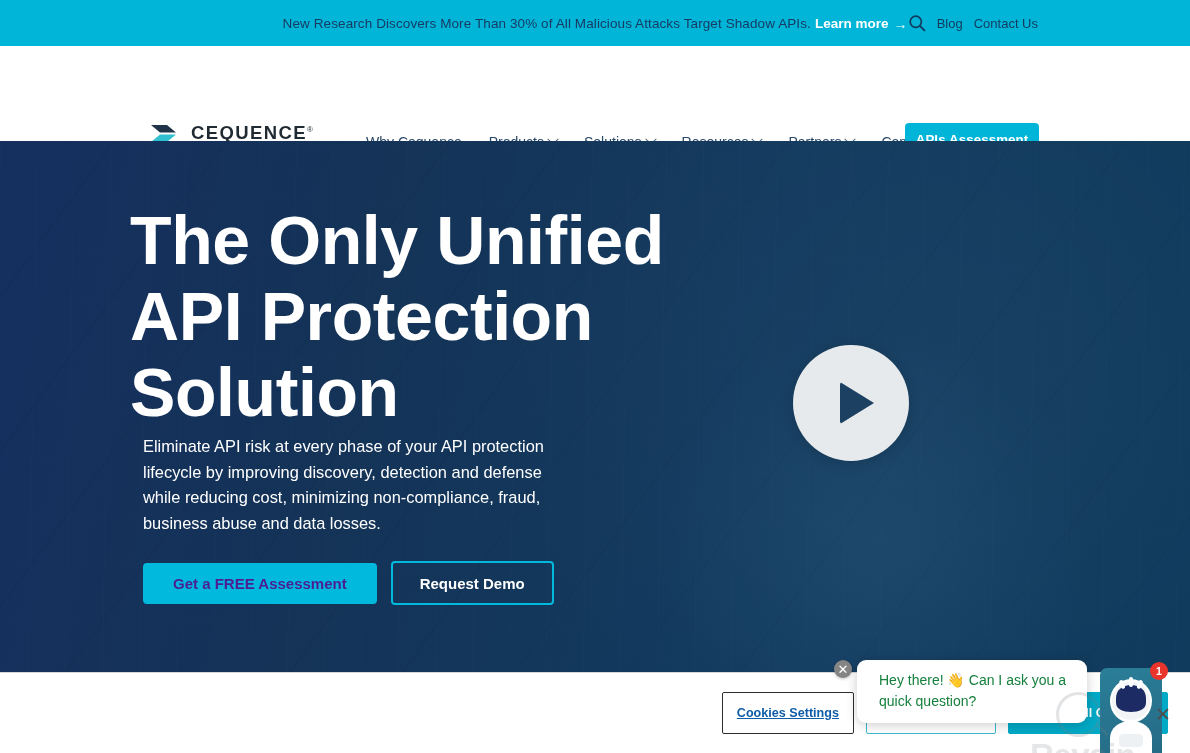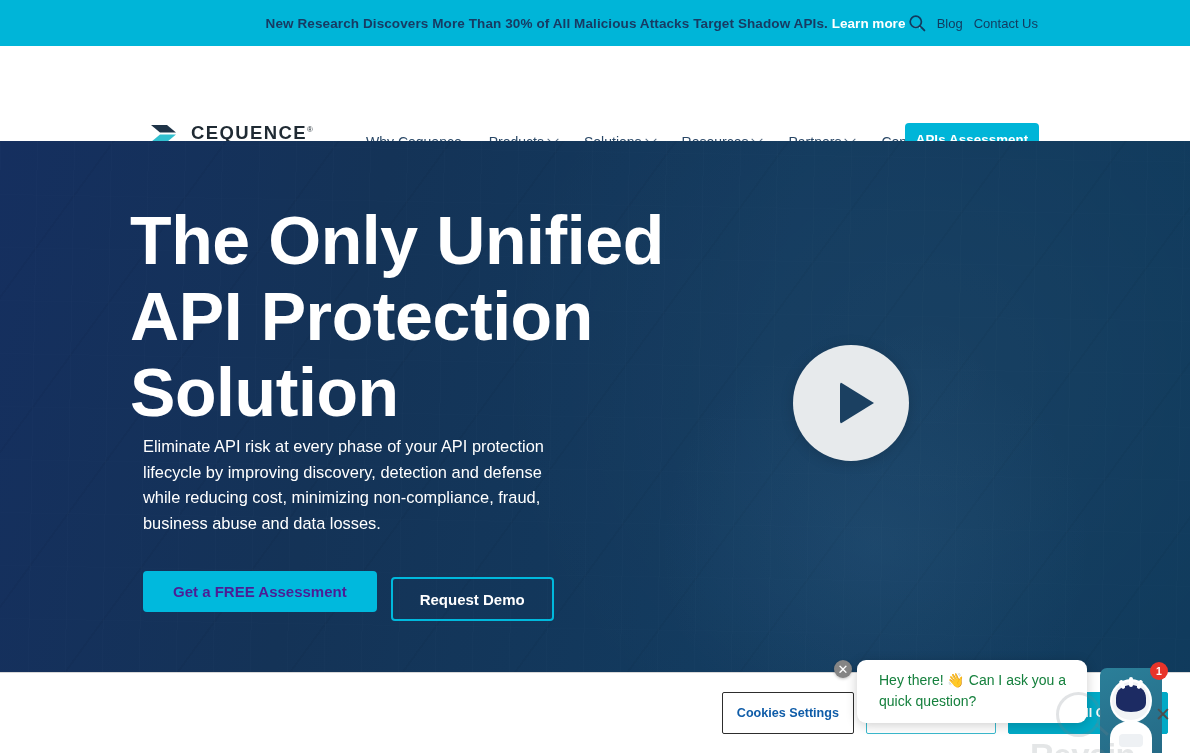--- a/index.html
+++ b/index.html
@@ -19,21 +19,21 @@
   .announce-bar {
     position: relative;
     height: 46px;
     background: #00b5d8;
     display: flex;
     align-items: center;
     justify-content: center;
   }
   .announce-text {
     font-size: 13.5px;
-    font-weight: bold;
+    font-weight: normal;
     color: #173b63;
     letter-spacing: 0.1px;
     white-space: nowrap;
   }
   .announce-link {
     font-size: 13.5px;
     font-weight: bold;
     color: #ffffff;
     text-decoration: none;
     margin-left: 4px;
@@ -234,21 +234,21 @@
     height: 44px;
     padding: 0 27px;
     background: transparent;
     border: 2px solid #00b9dd;
     border-radius: 4px;
     color: #ffffff;
     font-size: 15px;
     font-weight: bold;
     font-family: "Liberation Sans", sans-serif;
     cursor: pointer;
-    display: flex; align-items: center; justify-content: center; margin-top: 16px;
+    display: flex; align-items: center; justify-content: center;
   }
 
   .play-btn {
     position: absolute;
     left: 793px;
     top: 204px;
     width: 116px;
     height: 116px;
     border-radius: 50%;
     background: #e7eaec;
@@ -298,20 +298,21 @@
     height: 42px;
     min-width: 125px;
     padding: 0 14px;
     background: #ffffff;
     border: 1.5px solid #2d2d2d;
     border-radius: 2px;
     color: #0f5ca8;
     font-size: 12.6px;
     font-weight: bold;
     font-family: "Liberation Sans", sans-serif;
+    text-decoration: underline;
     cursor: pointer;
     display: flex; align-items: center; justify-content: center;
     white-space: nowrap;
   }
   .ck-reject {
     height: 42px;
     min-width: 130px;
     padding: 0 14px;
     background: #ffffff;
     border: 1.5px solid #3ab9cd;

